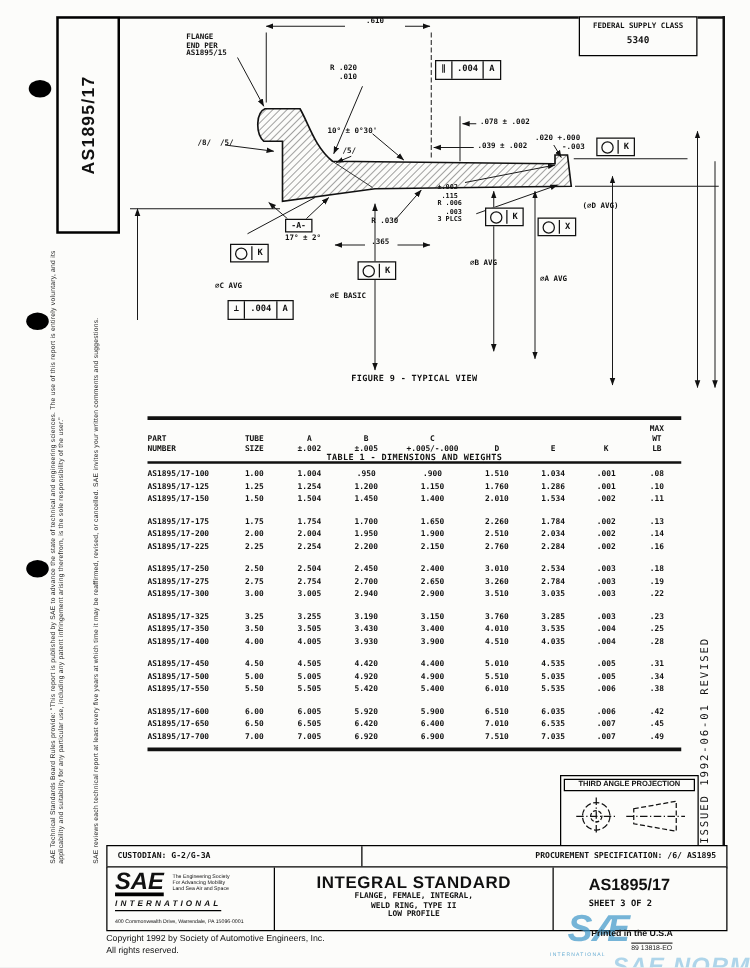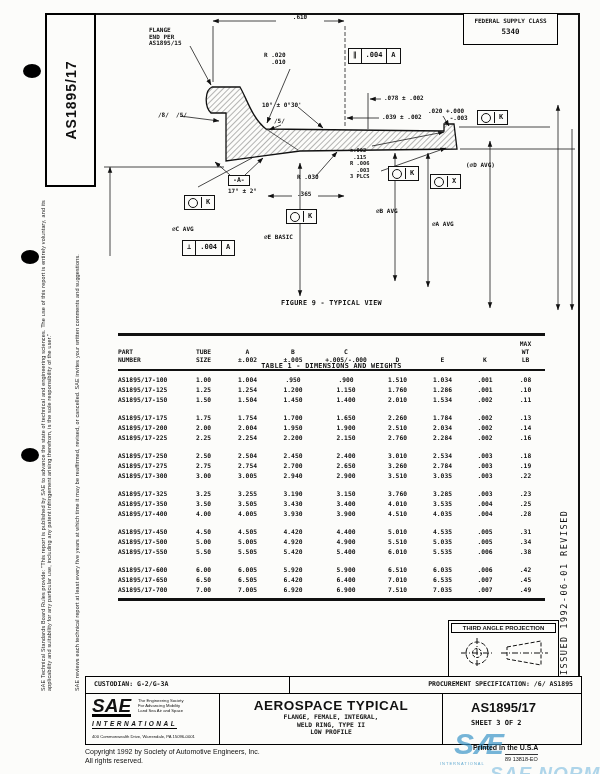--- a/index.html
+++ b/index.html
@@ -479,21 +479,21 @@
       <div class="saelogo">SAE</div>
       <div class="saetag">
         <div>The Engineering Society</div>
         <div>For Advancing Mobility</div>
         <div>Land Sea Air and Space</div>
       </div>
       <div class="saeint">INTERNATIONAL</div>
       <div class="saeaddr">400 Commonwealth Drive, Warrendale, PA 15096-0001</div>
     </div>
     <div class="tb-mid">
-      <div class="tb-type">AEROSPACE TYPICAL</div>
+      <div class="tb-type">INTEGRAL STANDARD</div>
       <div class="tb-sub">
         <div>FLANGE, FEMALE, INTEGRAL,</div>
         <div>WELD RING, TYPE II</div>
         <div>LOW PROFILE</div>
       </div>
     </div>
     <div class="tb-num">
       <div class="tb-docnum">AS1895/17</div>
       <div class="tb-sheet">SHEET 3 OF 2</div>
     </div>

